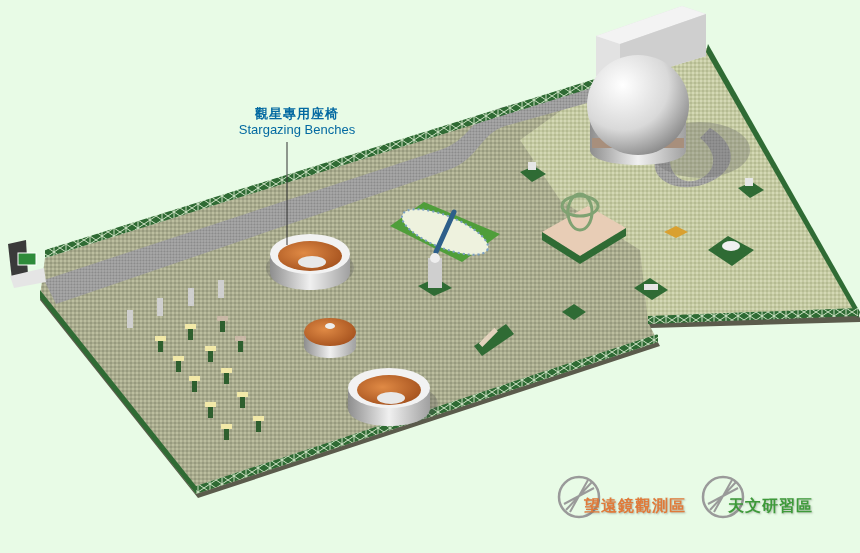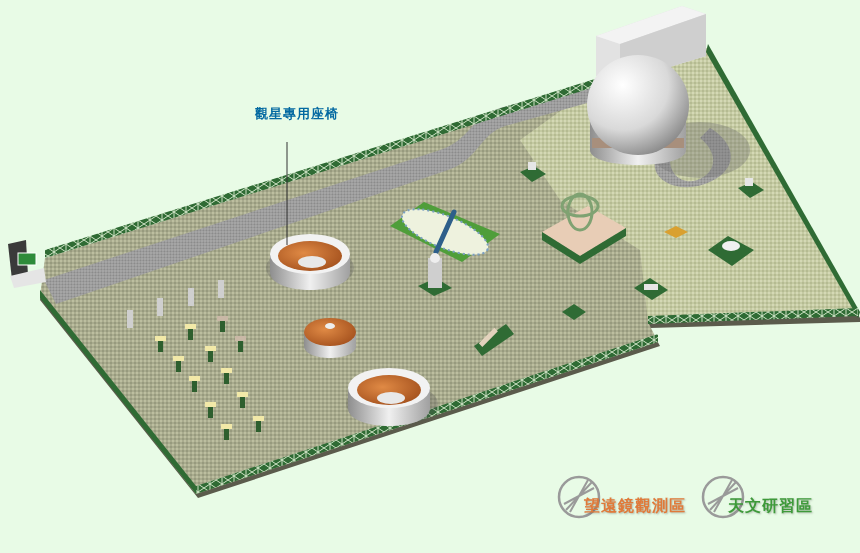--- a/index.html
+++ b/index.html
@@ -201,20 +201,21 @@
       <rect x="217" y="316" width="11" height="5"></rect>
         <rect x="235" y="336" width="11" height="5"></rect>
     </g>
   </g>
 
   <line x1="287" y1="142" x2="287" y2="245" stroke="#333" stroke-width="1"></line>
 </svg>
 
 <div class="callout">
   <div class="zh">觀星專用座椅</div>
+  <div class="en">Stargazing Benches</div>
 </div>
 
 <div class="legend" id="legend-telescope">
   <svg width="46" height="46" viewBox="0 0 46 46">
     <circle cx="23" cy="23" r="20" fill="none" stroke="#9a9a9a" stroke-width="2.5"></circle>
     <path d="M8 30 L38 14 M10 36 L36 8 M14 38 L32 6" stroke="#9a9a9a" stroke-width="2" fill="none"></path>
   </svg>
   <span class="lbl">望遠鏡觀測區</span>
 </div>
 

